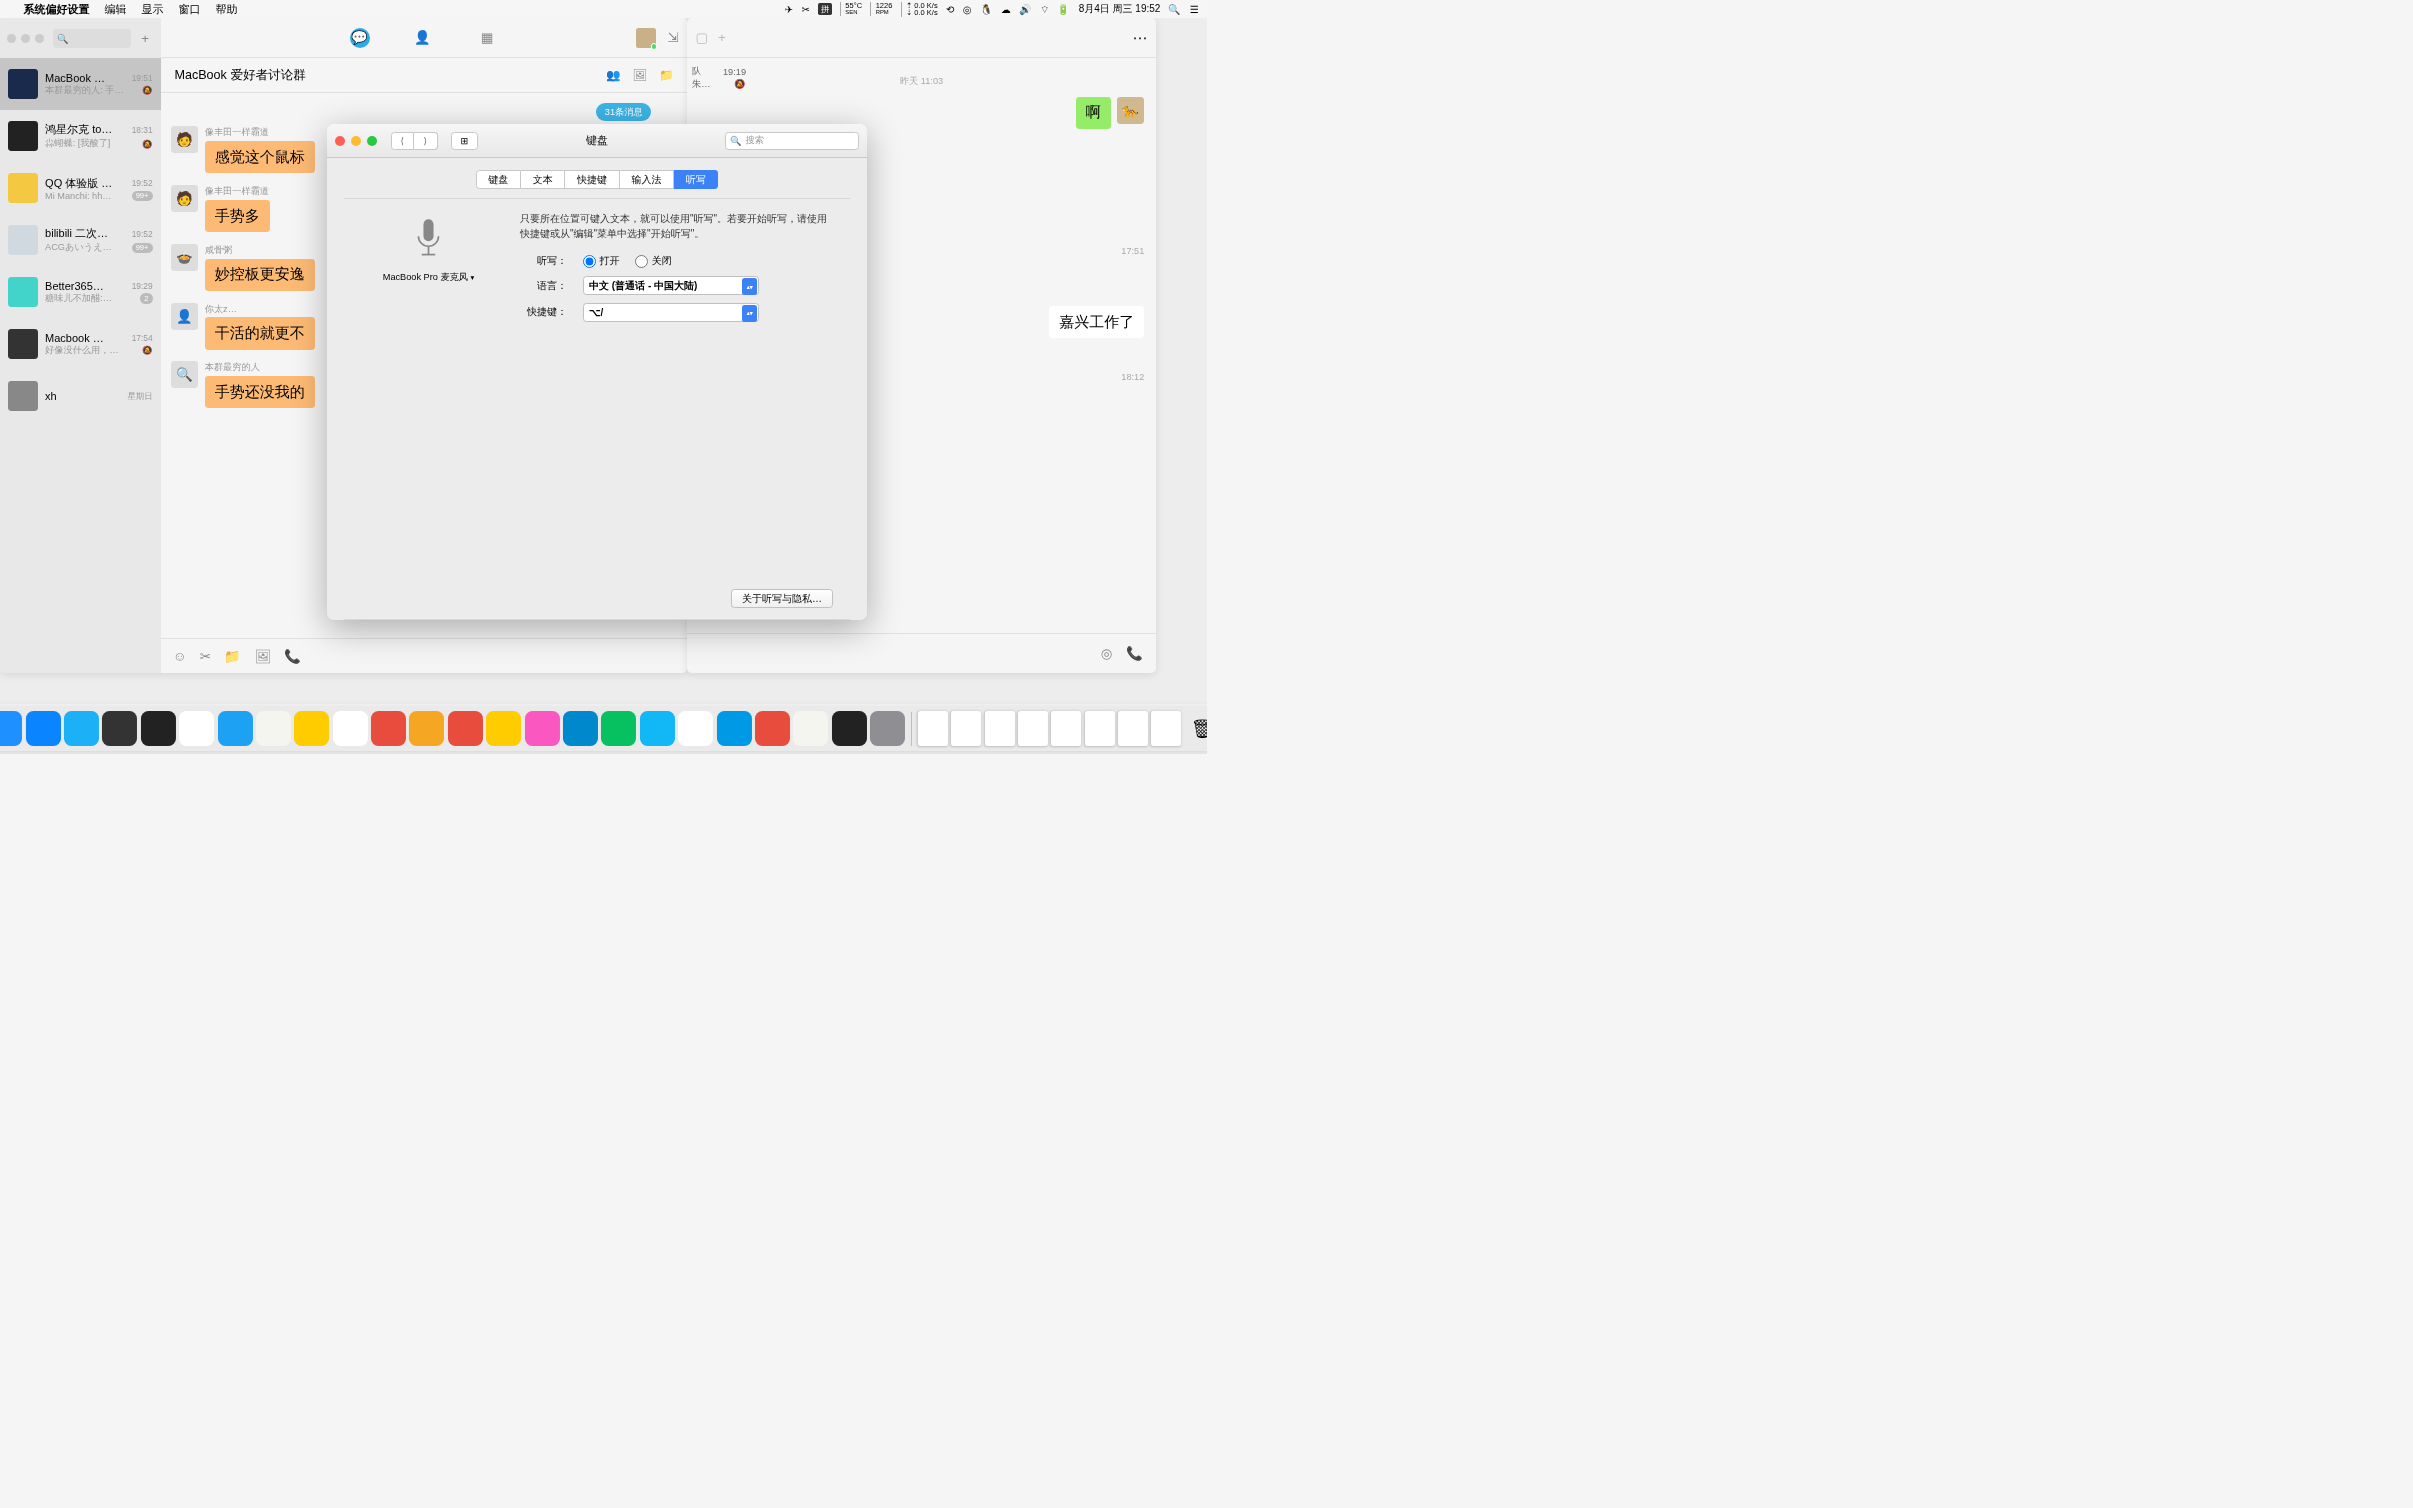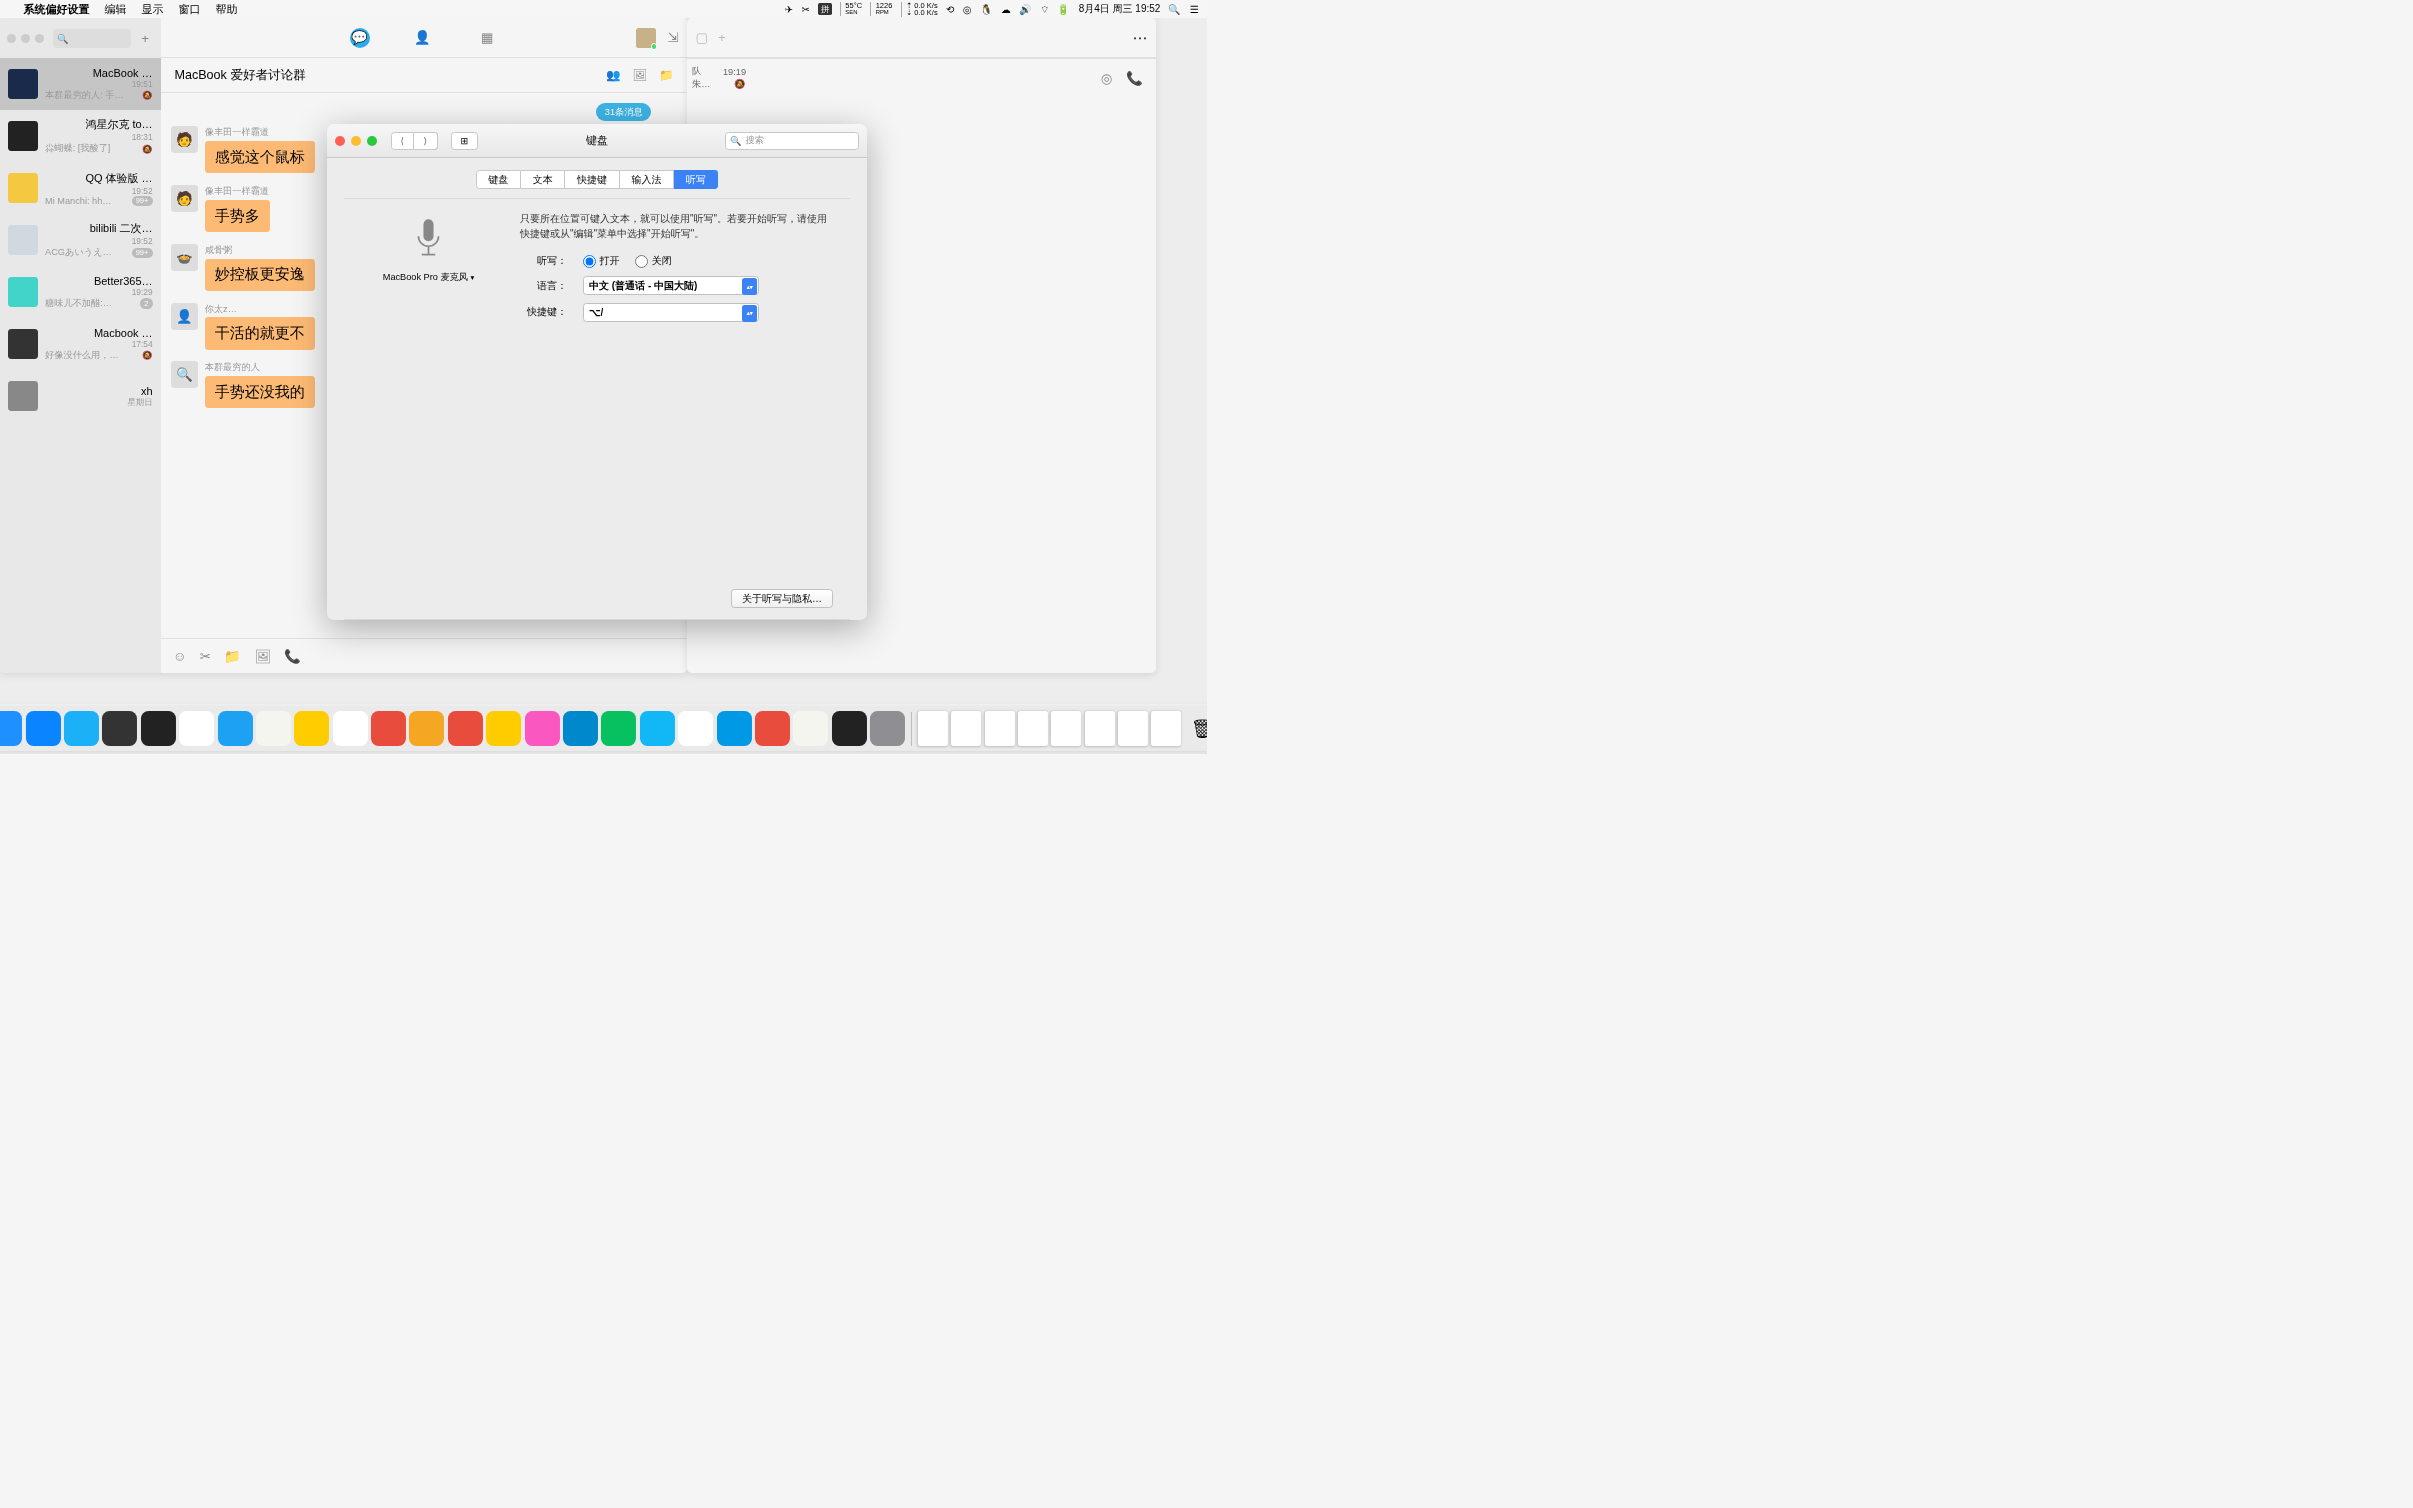--- a/index.html
+++ b/index.html
@@ -24,21 +24,21 @@
 .wc-sb-top { height: 40px; display: flex; align-items: center; padding: 0 6.7px; gap: 5px;}
 .traffic { display: flex; gap: 5px; margin-right: 3.4px;}
 .traffic span { width: 9.2px; height: 9.2px; border-radius: 50%; background: #ccc;}
 .wc-search { flex: 1; height: 18.4px; background: #ddd; border-radius: 3.4px; font-size: 9.2px; padding: 0 5px; display:flex; align-items:center; color:#888;}
 .wc-plus { width: 18.4px; height: 18.4px; border-radius: 3.4px; display:flex; align-items:center; justify-content:center; color:#888; font-size:13.4px;}
 .wc-convs { flex: 1; overflow: hidden; }
 .wc-conv { height: 52px; padding: 6.7px 8.4px; display: flex; gap: 6.7px; align-items: center; cursor: default;}
 .wc-conv.active { background: #c5c5c5; }
 .wc-avatar { width: 30px; height: 30px; border-radius: 3.4px; background: #333; flex-shrink:0; display:flex; align-items:center; justify-content:center; font-size:8.4px; color:#fff; overflow:hidden;}
 .wc-conv-body { flex: 1; min-width: 0; }
-.wc-conv-top { display: flex; justify-content: space-between; align-items:flex-end;flex-direction:column;}
+.wc-conv-top { display: flex; justify-content: space-between; align-items:center;}
 .wc-conv-name { font-size: 11px; white-space: nowrap; overflow: hidden; text-overflow: ellipsis; max-width: 75px;}
 .wc-conv-time { font-size: 8.4px; color: #999; }
 .wc-conv-bot { display: flex; justify-content: space-between; align-items:center;}
 .wc-conv-msg { font-size: 9.2px; color: #999; white-space: nowrap; overflow: hidden; text-overflow: ellipsis; max-width: 84px;}
 .badge { background: #bbb; color: #fff; font-size: 7.5px; padding: 0.8px 4.2px; border-radius: 6.7px;}
 .mute-icon { color:#bbb; font-size:8.4px;}
 
 .wc-main { flex: 1; display: flex; flex-direction: column; background: #f5f5f5;}
 .wc-toolbar { height: 40px; display:flex; align-items:center; justify-content:center; gap: 42px; border-bottom: 0.8px solid #e0e0e0; position:relative;}
 .wc-tb-icon { width: 22px; height: 22px; display:flex; align-items:center; justify-content:center; color:#888; border-radius:3.4px;}
@@ -341,20 +341,36 @@
           <div class="wc2-conv-row">
             <span>队</span>
             <span>19:19</span>
           </div>
           <div style="display:flex;justify-content:space-between;">
             <span>朱…</span>
             <span>🔕</span>
           </div>
         </div>
   </div>
+  <div class="wc2-body">
+    <div class="timestamp">昨天 11:03</div>
+    <div class="msg-right">
+      <div class="msg-bubble">啊</div>
+      <div class="msg-avatar" style="background:#d0b890;">🐆</div>
+    </div>
+    <div class="timestamp" style="text-align:right;margin-top:117px;">17:51</div>
+    <div class="msg-right" style="margin-top:50px;">
+      <div class="msg-bubble" style="background:#fff;">嘉兴工作了</div>
+    </div>
+    <div class="timestamp" style="text-align:right;margin-top:34px;">18:12</div>
+    <div style="position:absolute; left:34px; bottom:17px; color:#bbb;">
+      <div style="margin-bottom:8.4px;">☺</div>
+      <div>🔕</div>
+    </div>
+  </div>
   <div class="wc2-bottom">
     <span>◎</span>
     <span>📞</span>
   </div>
 </div>
 
 <div class="sysprefs">
   <div class="sp-titlebar">
     <div class="sp-traffic">
           <span class="tl-red"></span>

